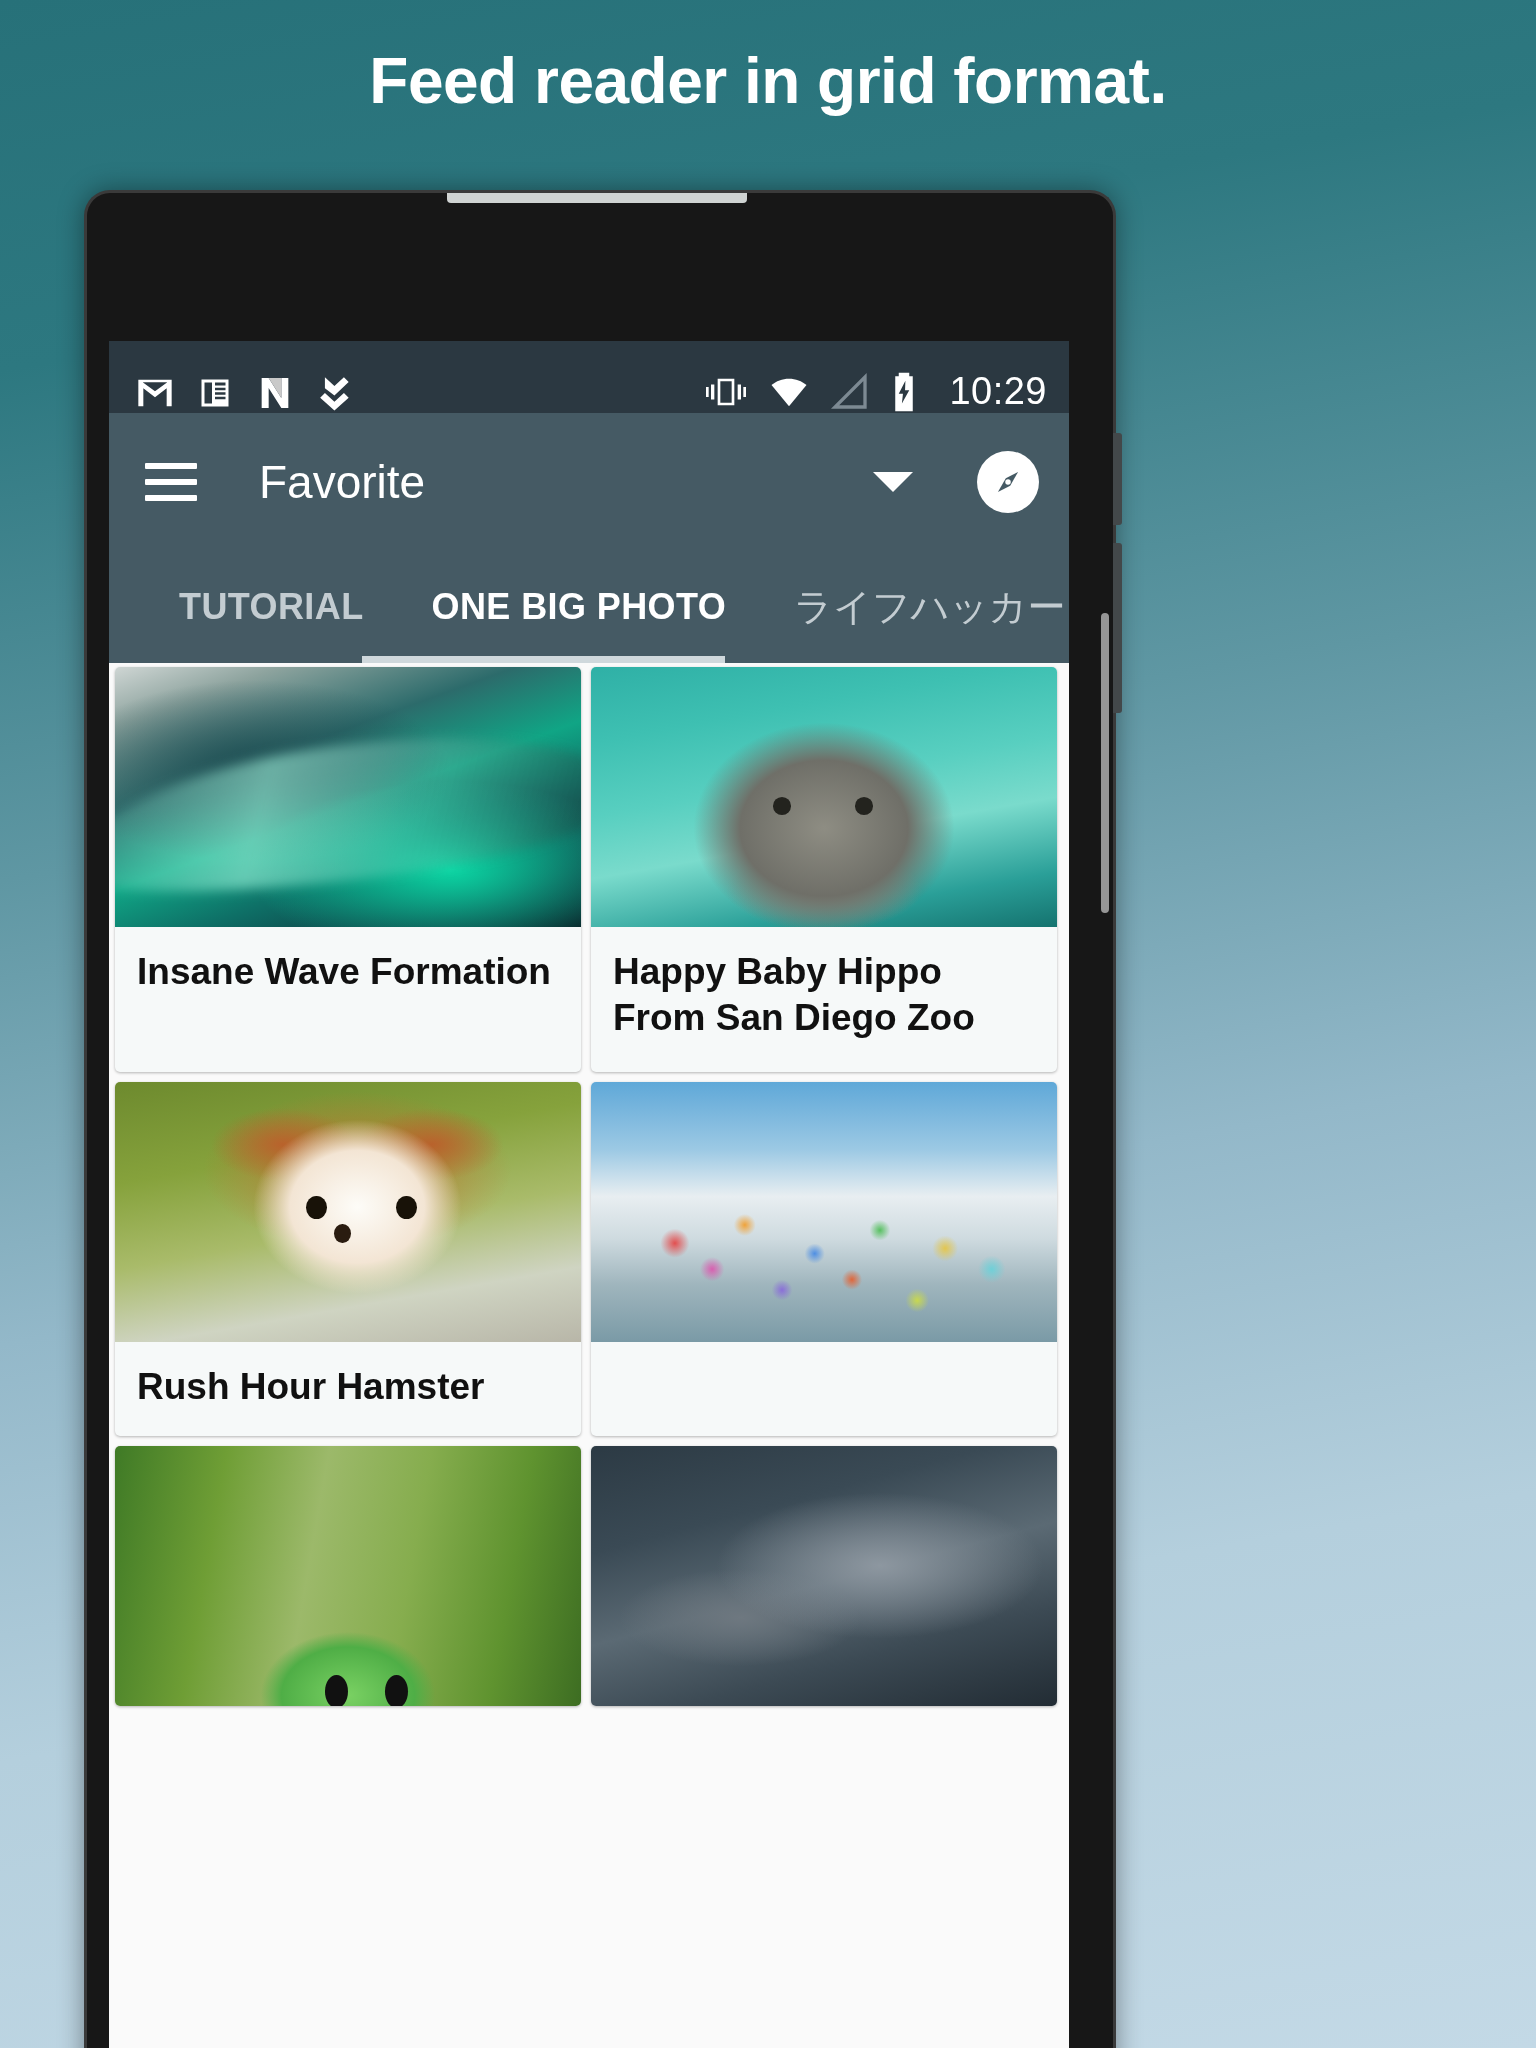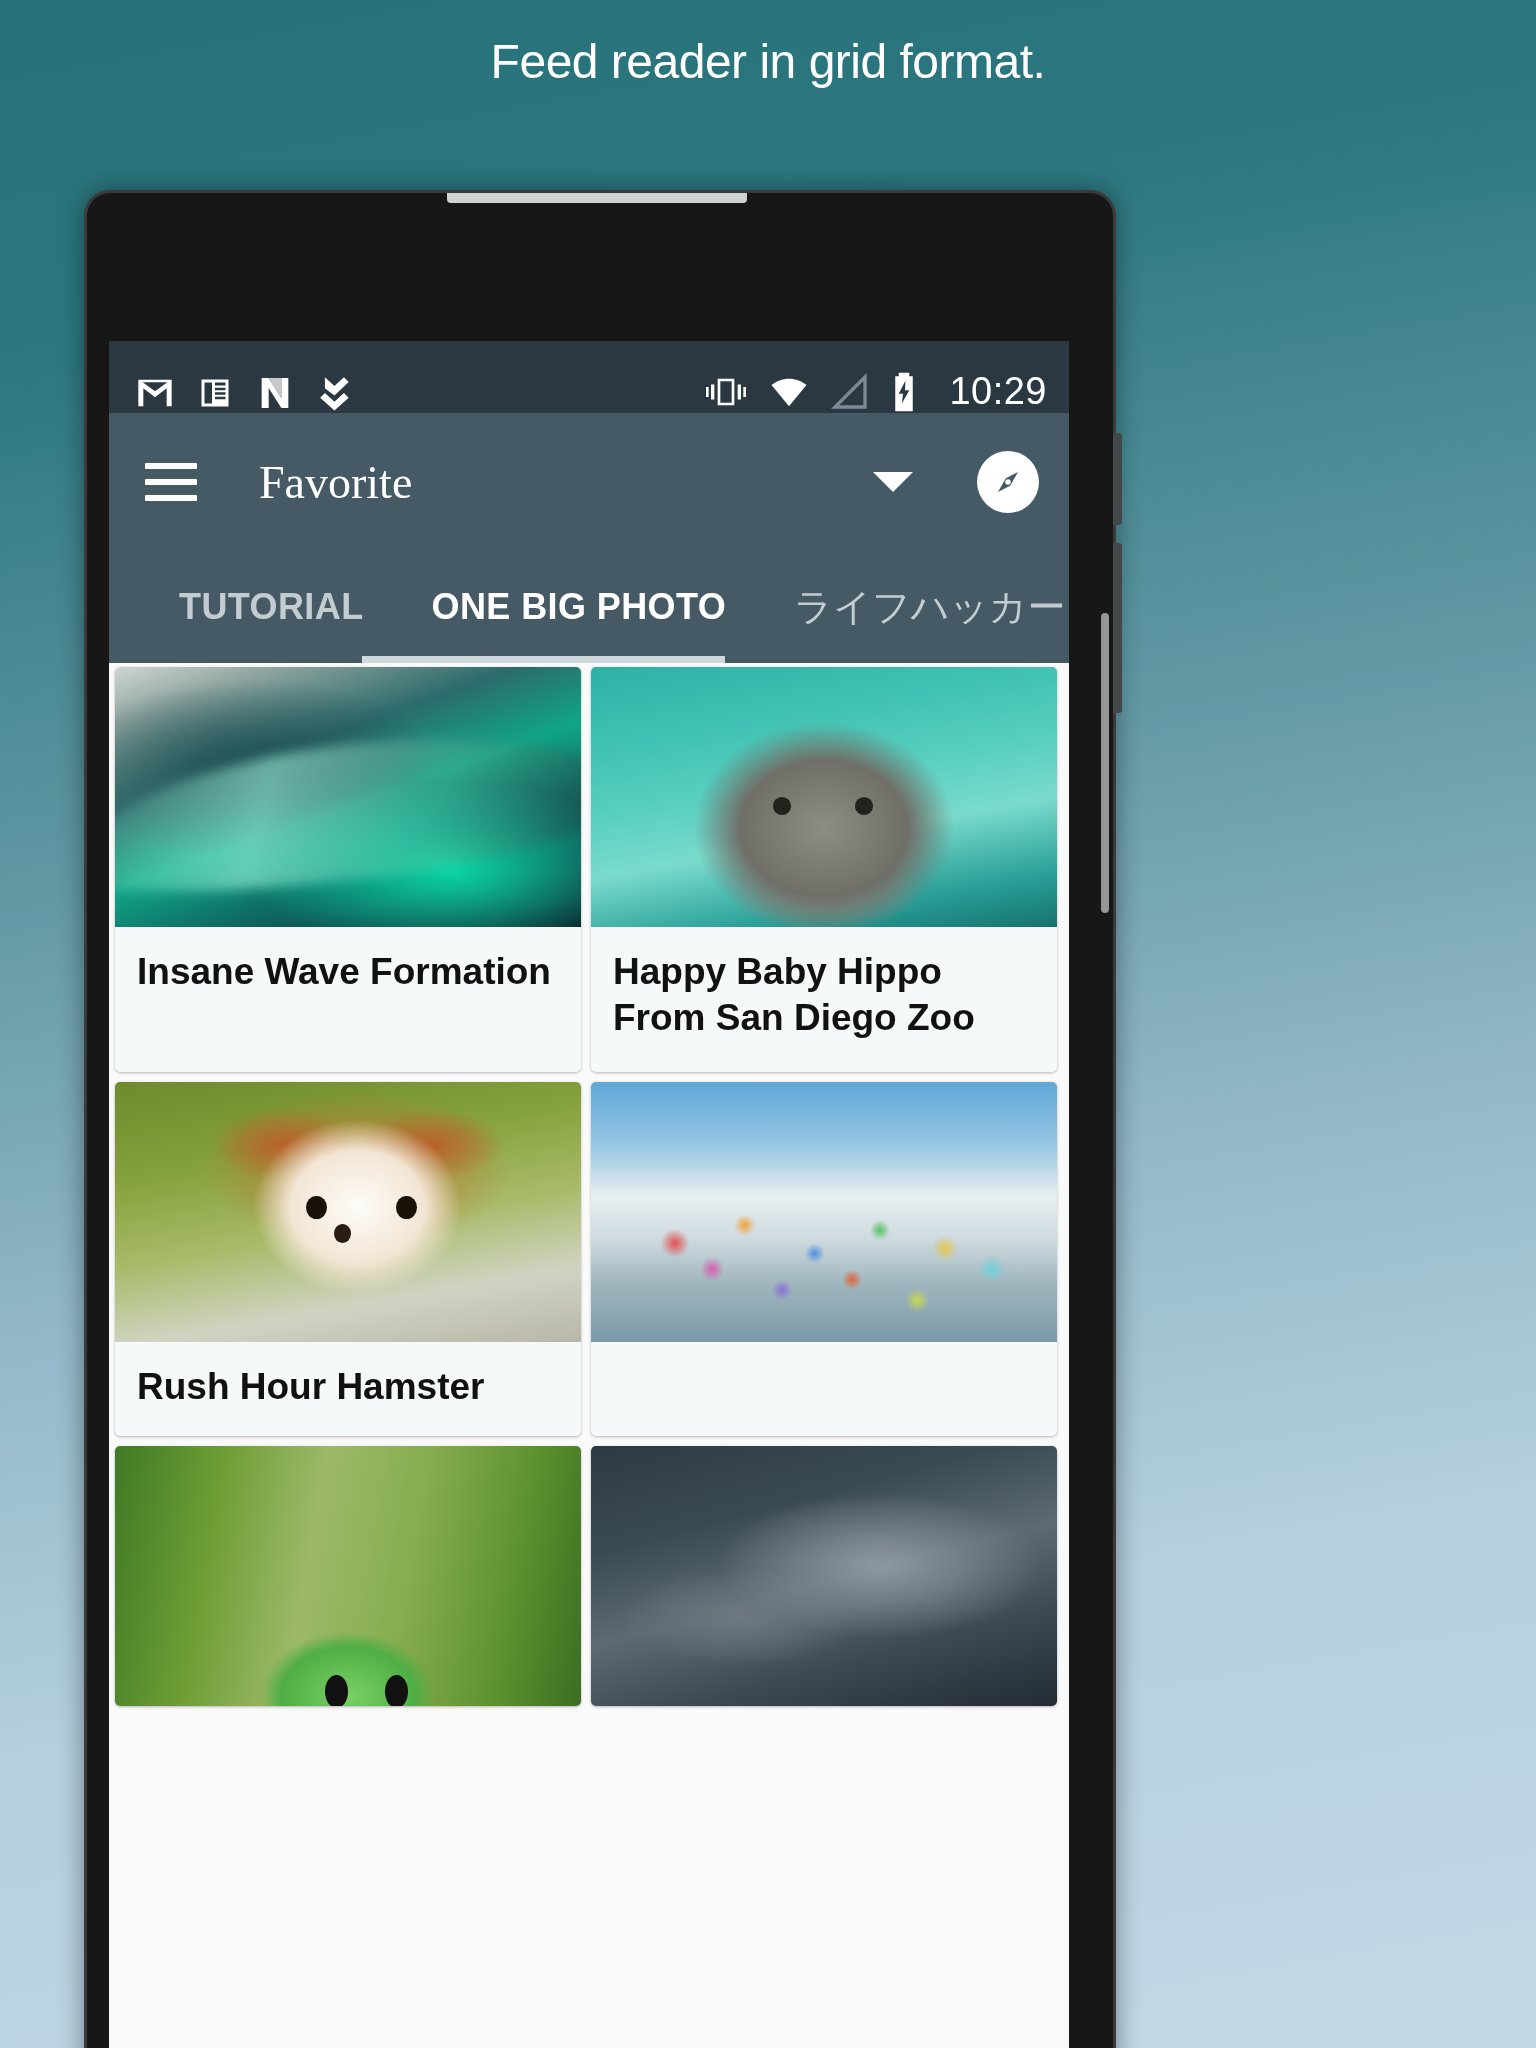--- a/index.html
+++ b/index.html
@@ -11,25 +11,25 @@
 
   
   #promo {
     position: relative;
     width: 1536px; height: 2048px;
     background: linear-gradient(170deg, #277179 0%, #2d7880 16%, #5f97a3 38%, #93b8c9 58%, #b4cfdd 76%, #c3d9e6 100%);
     overflow: hidden;
   }
   #promo-headline {
     position: absolute;
-    top: 34px; left: 0; width: 1536px;
+    top: 44px; left: 0; width: 1536px;
     text-align: center;
     color: #ffffff;
-    font-size: 48px;
-    font-weight: 400;
+    font-size: 64px;
+    font-weight: 700;
     letter-spacing: -0.5px;
     white-space: nowrap;
   }
 
   
   #device {
     position: absolute;
     left: 84px; top: 190px;
     width: 1032px; height: 1900px;
     background: #171717;
@@ -100,21 +100,20 @@
   }
 
   
   #appbar {
     position: relative;
     height: 138px;
     background: #455a64;
     display: flex;
     align-items: center;
     padding: 0 30px 0 36px;
-    font-family: Liberation Serif, serif;
   }
   #hamburger { width: 52px; height: 38px; display: flex; flex-direction: column; justify-content: space-between; cursor: pointer; }
   #hamburger span { display: block; height: 6px; background: #fff; border-radius: 1px; }
   #appbar-title {
     color: #ffffff;
     font-size: 46px;
     font-weight: 400;
     margin-left: 62px;
     white-space: nowrap;
   }

